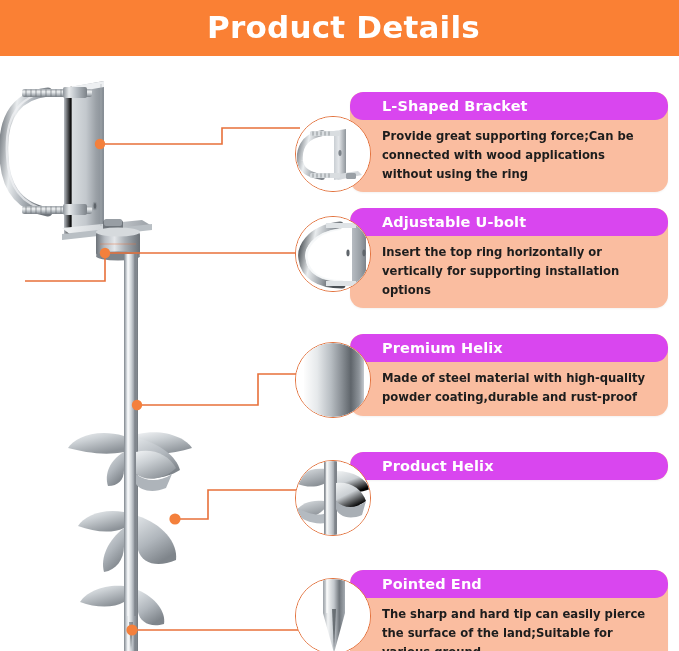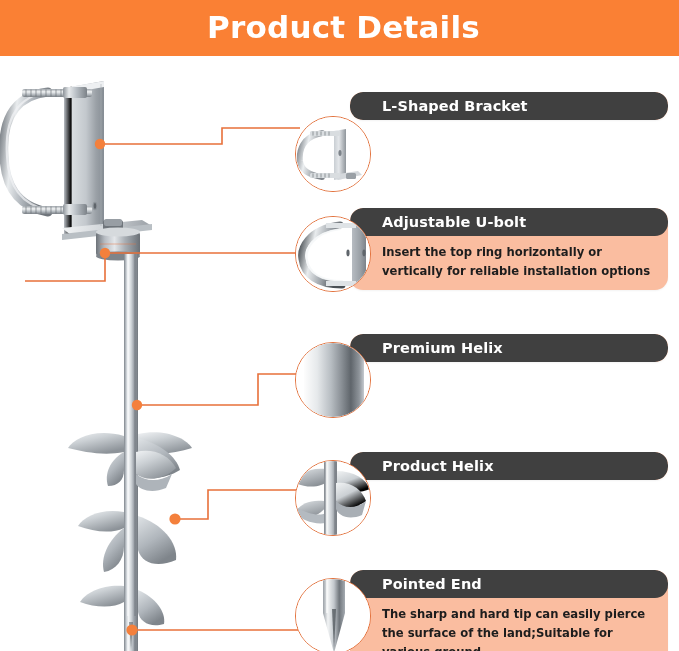--- a/index.html
+++ b/index.html
@@ -65,21 +65,21 @@
     position: absolute;
     left: 0; top: 0;
     width: 318px;
     border-radius: 13px;
     background: #fabda0;
     box-shadow: 0 1px 2px rgba(0,0,0,0.05);
     overflow: hidden;
   }
   .callout-titlebar {
     height: 28px;
-    background: #404040;
+    background: #d946ef;
     border-radius: 13px 13px 13px 13px;
     display: flex;
     align-items: center;
   }
   .callout-title {
     color: #ffffff;
     font-size: 14.5px;
     font-weight: bold;
     padding-left: 32px;
     font-family: "DejaVu Sans", sans-serif;
@@ -303,20 +303,21 @@
       <circle cx="132" cy="630" r="5.6"></circle>
     </g>
   </svg>
 </div>
 
 <div class="callout" id="callout-bracket">
   <div class="callout-card">
     <div class="callout-titlebar">
       <span class="callout-title">L-Shaped Bracket</span>
     </div>
+    <div class="callout-desc">Provide great supporting force;Can be connected with wood applications without using the ring</div>
   </div>
   <div class="thumb">
     <svg width="76" height="76" viewBox="0 0 76 76">
       <defs>
         <linearGradient id="tp1" x1="0" y1="0" x2="1" y2="0">
           <stop offset="0%" stop-color="#c9ced3"></stop>
             <stop offset="40%" stop-color="#e4e7ea"></stop>
           <stop offset="100%" stop-color="#8f959b"></stop>
         </linearGradient>
         <linearGradient id="tu1" x1="0" y1="0" x2="1" y2="0.4">
@@ -349,21 +350,21 @@
       <rect x="50" y="56" width="10" height="6" rx="1.5" fill="#9aa0a6"></rect>
     </svg>
   </div>
 </div>
 
 <div class="callout" id="callout-ubolt">
   <div class="callout-card">
     <div class="callout-titlebar">
       <span class="callout-title">Adjustable U-bolt</span>
     </div>
-    <div class="callout-desc">Insert the top ring horizontally or vertically for reliable installation options</div>
+    <div class="callout-desc">Insert the top ring horizontally or vertically for supporting installation options</div>
   </div>
   <div class="thumb">
     <svg width="76" height="76" viewBox="0 0 76 76">
       <defs>
         <linearGradient id="tu2" x1="0" y1="0" x2="1" y2="0.3">
           <stop offset="0%" stop-color="#3c4247"></stop>
             <stop offset="35%" stop-color="#e9ecee"></stop>
           <stop offset="70%" stop-color="#9ba1a7"></stop>
             <stop offset="100%" stop-color="#4a5055"></stop>
         </linearGradient>
@@ -383,20 +384,21 @@
       <ellipse cx="68" cy="36" rx="1.6" ry="3.4" fill="#5f656b"></ellipse>
     </svg>
   </div>
 </div>
 
 <div class="callout" id="callout-steel">
   <div class="callout-card">
     <div class="callout-titlebar">
       <span class="callout-title">Premium Helix</span>
     </div>
+    <div class="callout-desc">Made of steel material with high-quality powder coating,durable and rust-proof</div>
   </div>
   <div class="thumb">
     <svg width="76" height="76" viewBox="0 0 76 76">
       <defs>
         <linearGradient id="ts3" x1="0" y1="0" x2="1" y2="0">
           <stop offset="0%" stop-color="#fdfdfd"></stop>
           <stop offset="22%" stop-color="#e6e9eb"></stop>
           <stop offset="45%" stop-color="#b7bdc2"></stop>
           <stop offset="62%" stop-color="#8b9197"></stop>
           <stop offset="78%" stop-color="#5f656b"></stop>

